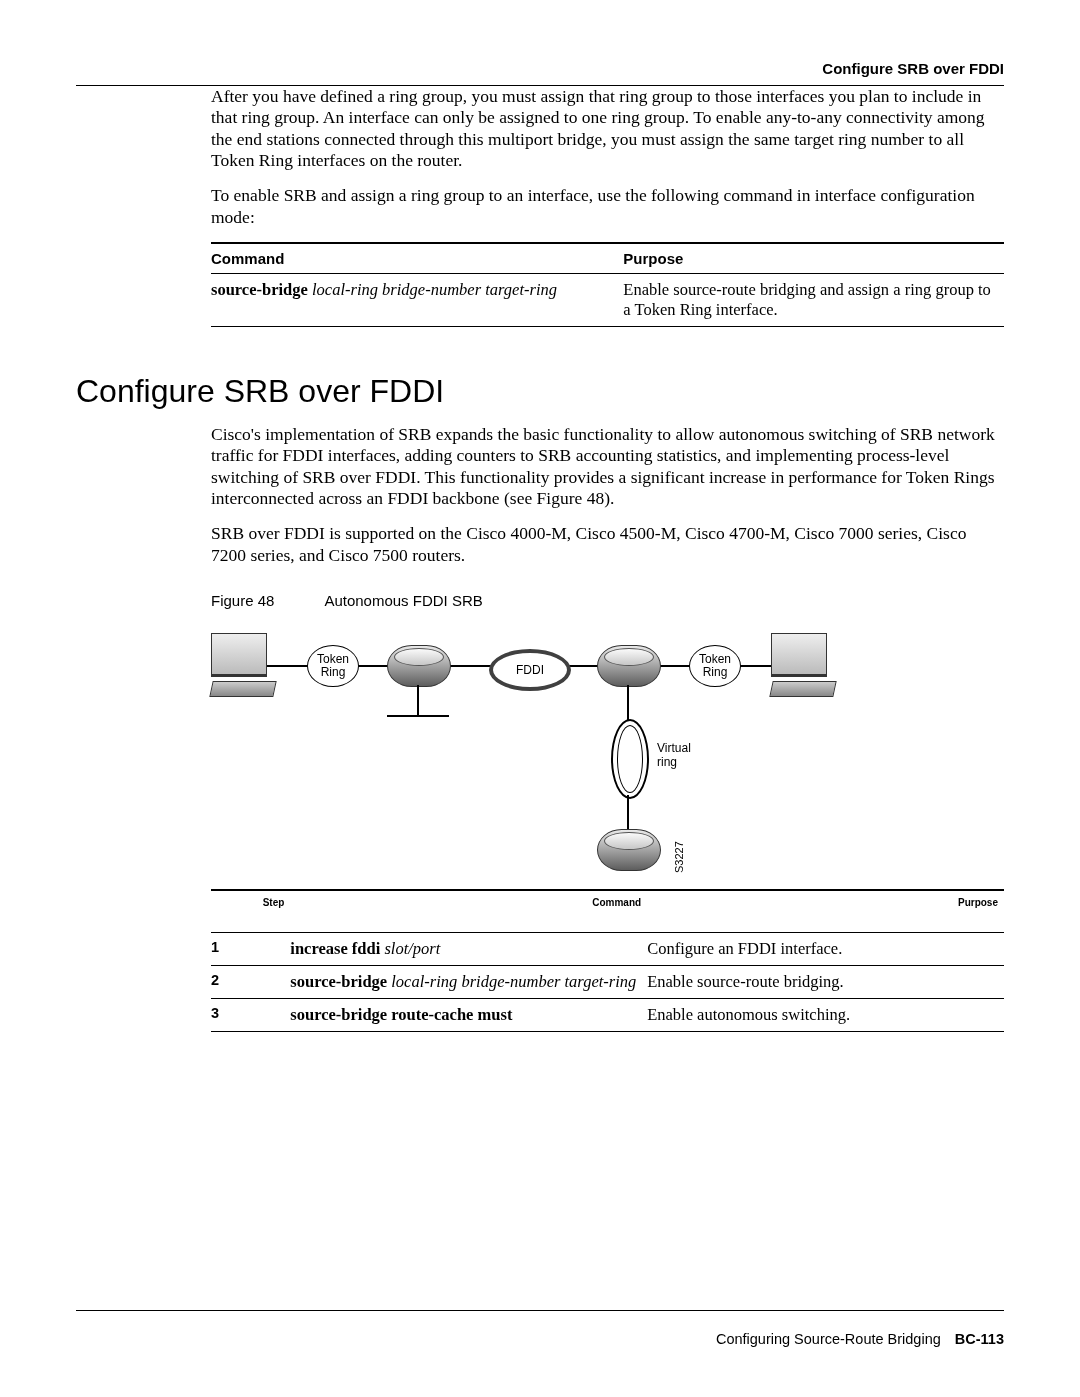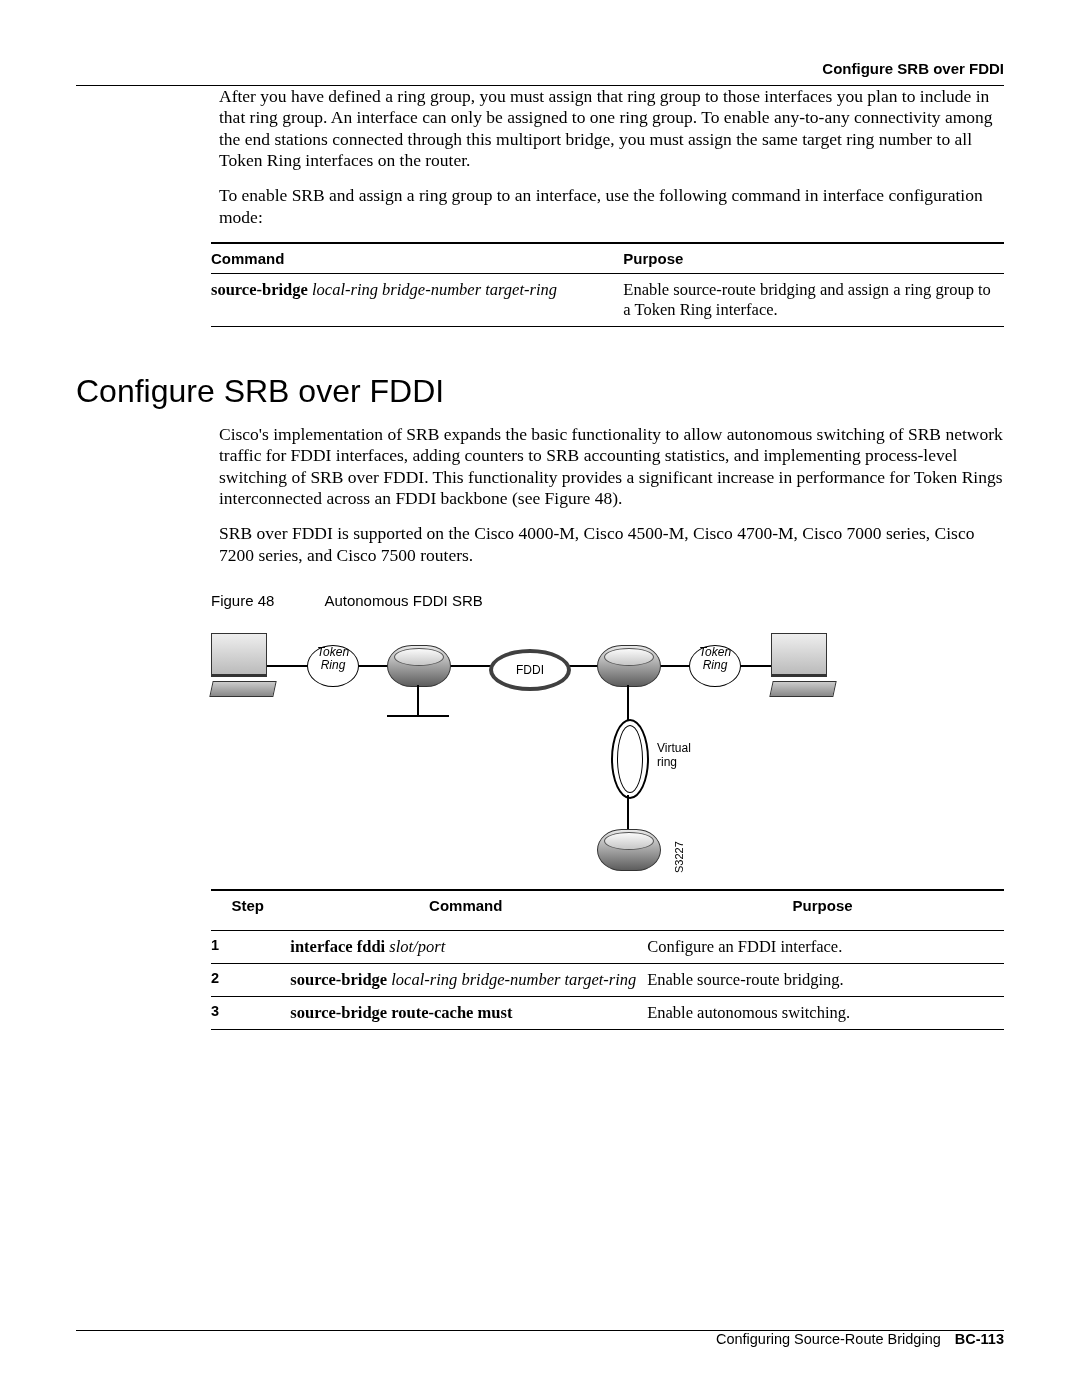--- a/index.html
+++ b/index.html
@@ -34,21 +34,21 @@
     font-size: 20px;
     margin-top: 42px;
     margin-bottom: 12px;
   }
   .body-indent {
     margin-left: 135px;
   }
   p.body {
     font-size: 17.5px;
     line-height: 1.22;
-    margin: 0 0 14px 8px;
+    margin: 0 0 14px 0;
   }
   table.cmd-table {
     width: 100%;
     border-collapse: collapse;
     font-size: 16.5px;
     margin-top: 6px;
   }
   table.cmd-table th {
     font-family: Helvetica, Arial, sans-serif;
     font-weight: bold;
@@ -88,22 +88,21 @@
   .node-label {
     position: absolute;
     border: 1px solid #000;
     border-radius: 50%;
     background: #fff;
     text-align: center;
     line-height: 1.1;
     display: flex;
     flex-direction: column;
     align-items: center;
-    justify-content: flex-start;
-    font-style: italic;
+    justify-content: center;
   }
   .router {
     position: absolute;
     width: 62px;
     height: 40px;
     background: linear-gradient(180deg,#e9e9e9 0%,#9c9c9c 55%,#5d5d5d 100%);
     border: 1px solid #333;
     border-radius: 50% / 65%;
   }
   .router::before {
@@ -170,38 +169,38 @@
     transform: rotate(-90deg);
     transform-origin: left top;
     font-size: 11px;
   }
   .footer {
     position: absolute;
     bottom: 0;
     right: 0;
     left: 0;
     border-top: 1px solid #000;
-    padding-top: 0;
+    padding-top: 20px;
     font-family: Helvetica, Arial, sans-serif;
     font-size: 14.5px;
     text-align: right;
   }
   .footer .pagenum { font-weight: bold; margin-left: 10px; }
   table.step-table {
     width: 100%;
     border-collapse: collapse;
     font-size: 16.5px;
     margin-top: 6px;
   }
   table.step-table th {
     font-family: Helvetica, Arial, sans-serif;
     font-weight: bold;
-    text-align: center;
-    font-size: 15px;
-    padding: 6px 6px 16px 0;
+    text-align: right;
+    font-size: 10px;
+    padding: 6px 6px 24px 0;
     border-top: 2px solid #000;
     border-bottom: 1px solid #000;
   }
   table.step-table td {
     padding: 6px 6px 6px 0;
     vertical-align: top;
     border-bottom: 1px solid #000;
   }
   .stepnum { font-family: Helvetica, Arial, sans-serif; font-weight: bold; font-size: 14.5px; }
 </style>
@@ -294,21 +293,21 @@
       <thead>
         <tr>
           <th style="width:10%">Step</th>
           <th style="width:45%">Command</th>
           <th>Purpose</th>
         </tr>
       </thead>
       <tbody>
         <tr>
           <td class="stepnum">1</td>
-          <td><span class="cmd-bold">interface fddi</span><span class="cmd-italic"> slot/port</span></td>
+          <td><span class="cmd-bold">increase fddi</span><span class="cmd-italic"> slot/port</span></td>
           <td>Configure an FDDI interface.</td>
         </tr>
         <tr>
           <td class="stepnum">2</td>
           <td><span class="cmd-bold">source-bridge</span><span class="cmd-italic"> local-ring bridge-number target-ring</span></td>
           <td>Enable source-route bridging.</td>
         </tr>
         <tr>
           <td class="stepnum">3</td>
           <td><span class="cmd-bold">source-bridge route-cache must</span><span class="cmd-italic"></span></td>

